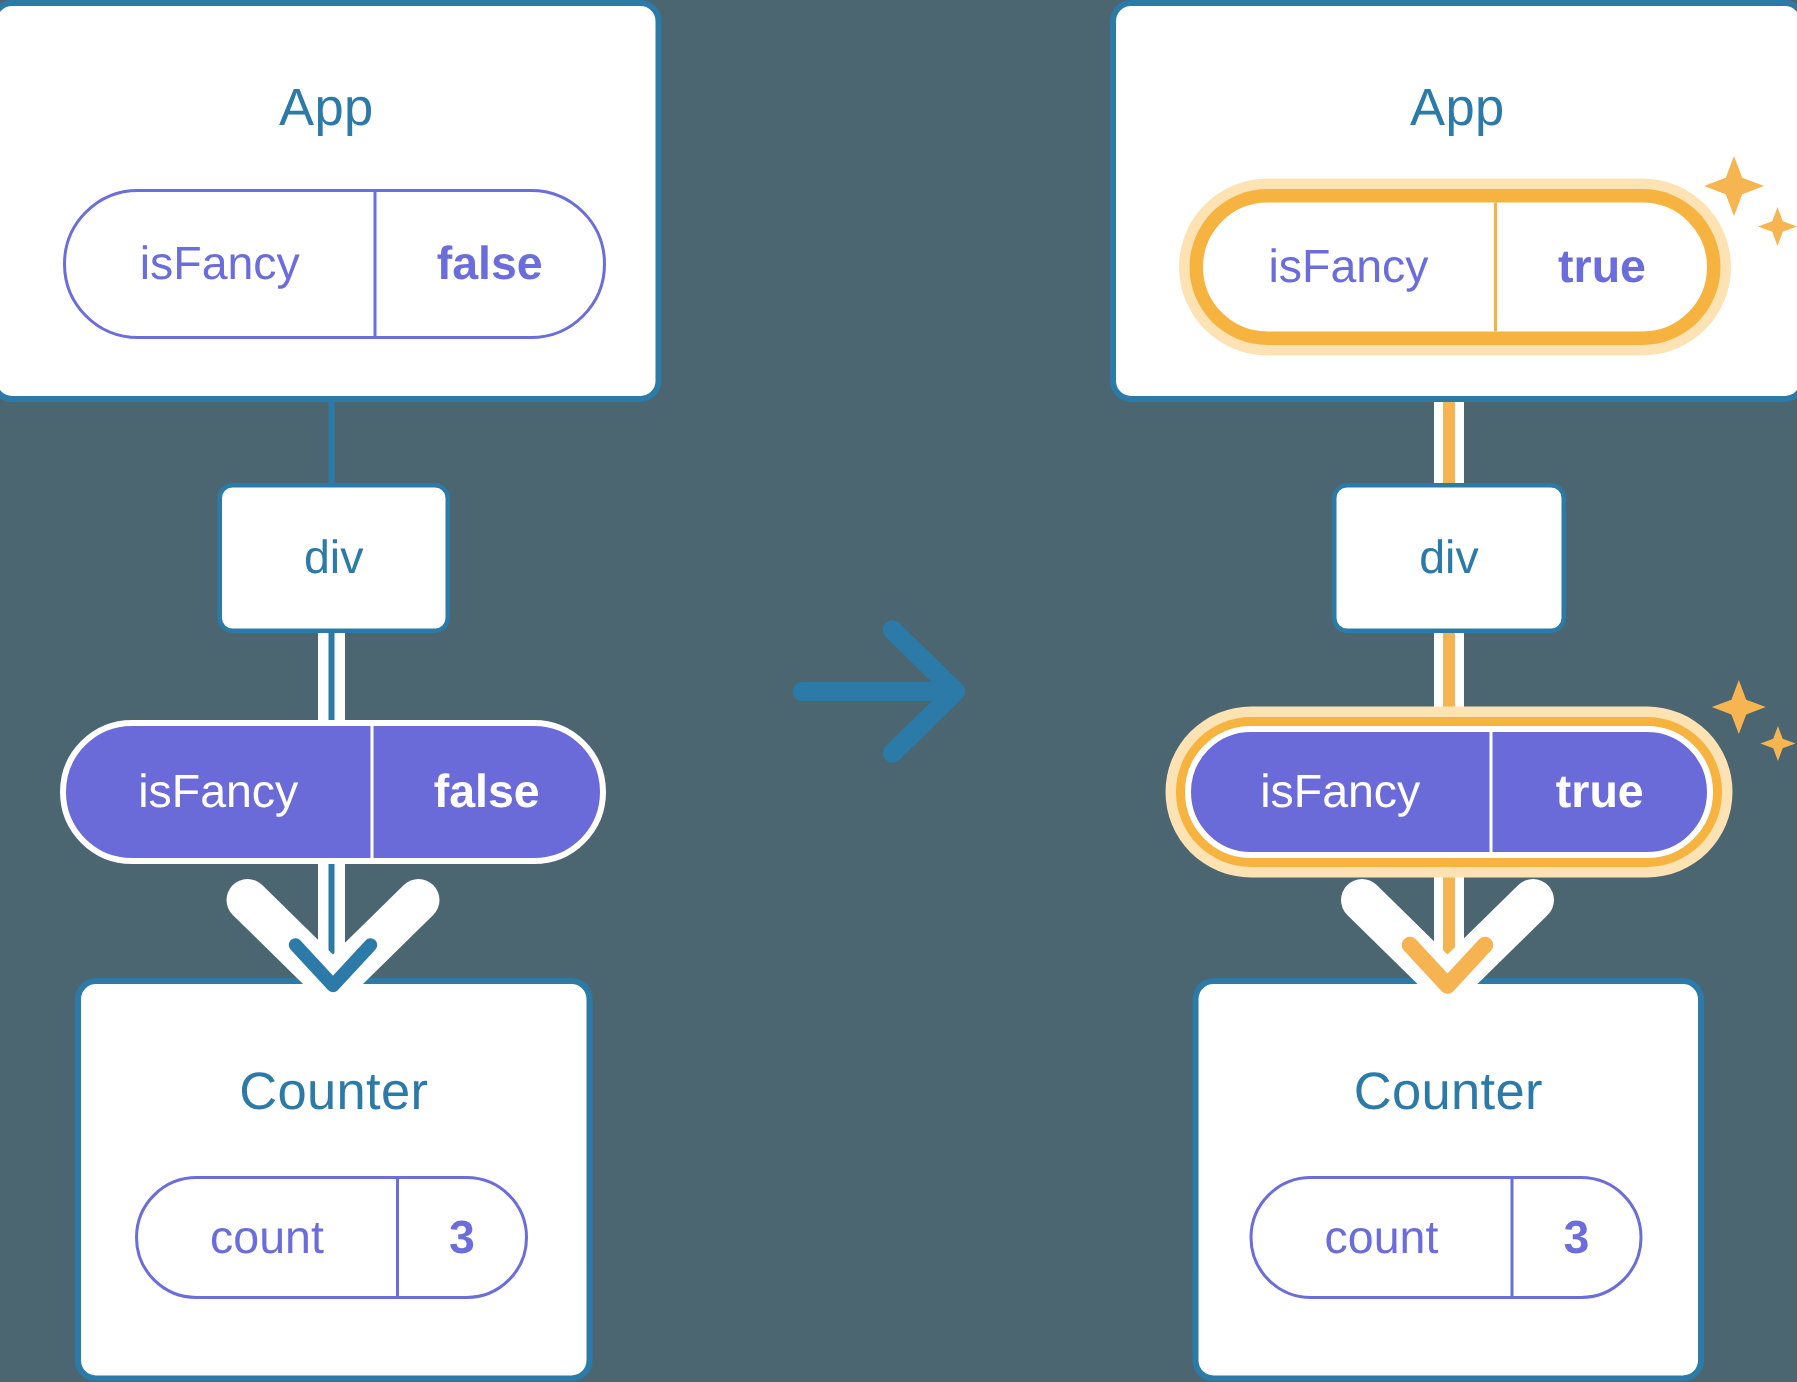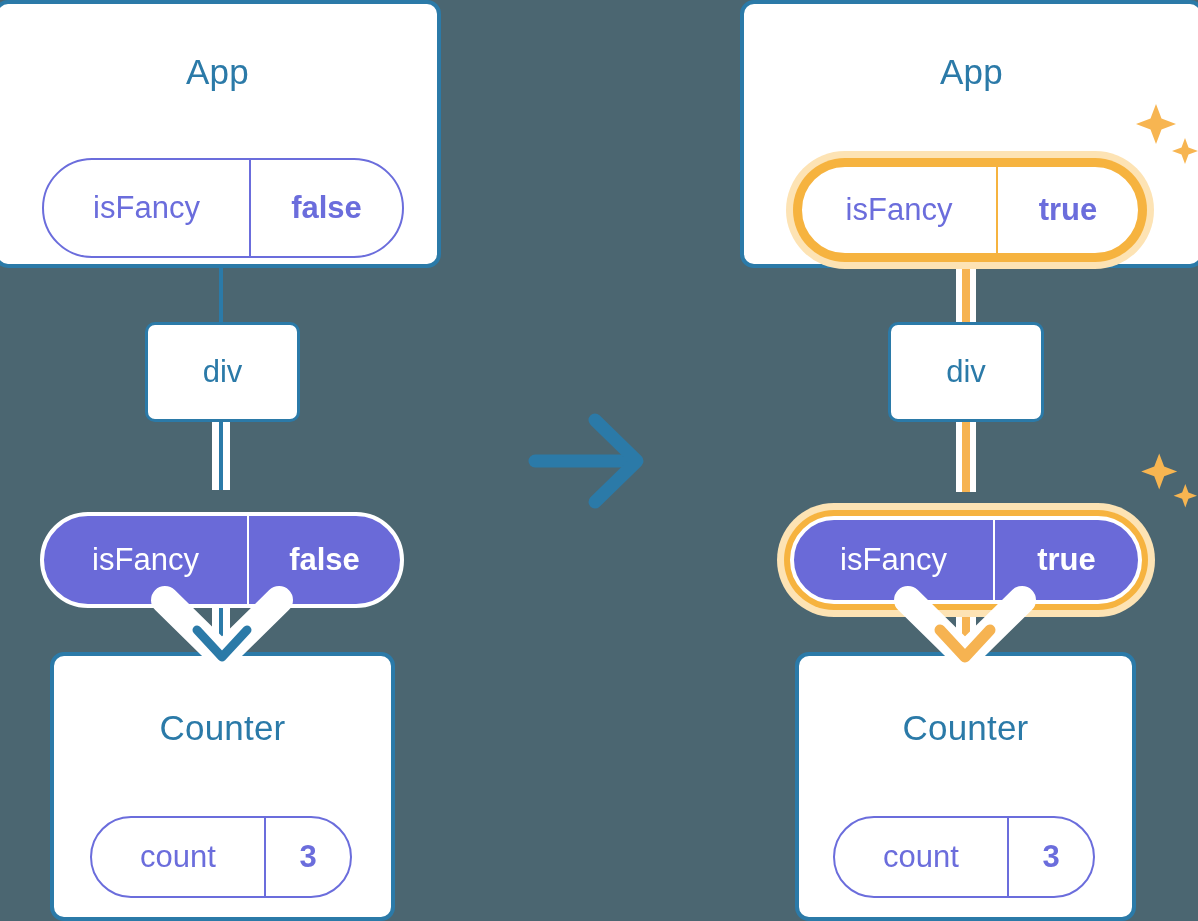--- a/index.html
+++ b/index.html
@@ -46,21 +46,20 @@
   }
 
   
   .pill{
     position:absolute;
     display:flex;
     align-items:stretch;
     border-radius:999px;
     box-sizing:border-box;
     z-index:7;
-    margin-top:32px;
   }
   .pill .seg{
     display:flex;align-items:center;justify-content:center;
     font-size:31px;
     box-sizing:border-box;
     white-space:nowrap;
   }
   .pill .seg.k{flex:0 0 auto;}
   .pill .seg.v{flex:1 1 auto;font-weight:bold;}
 

